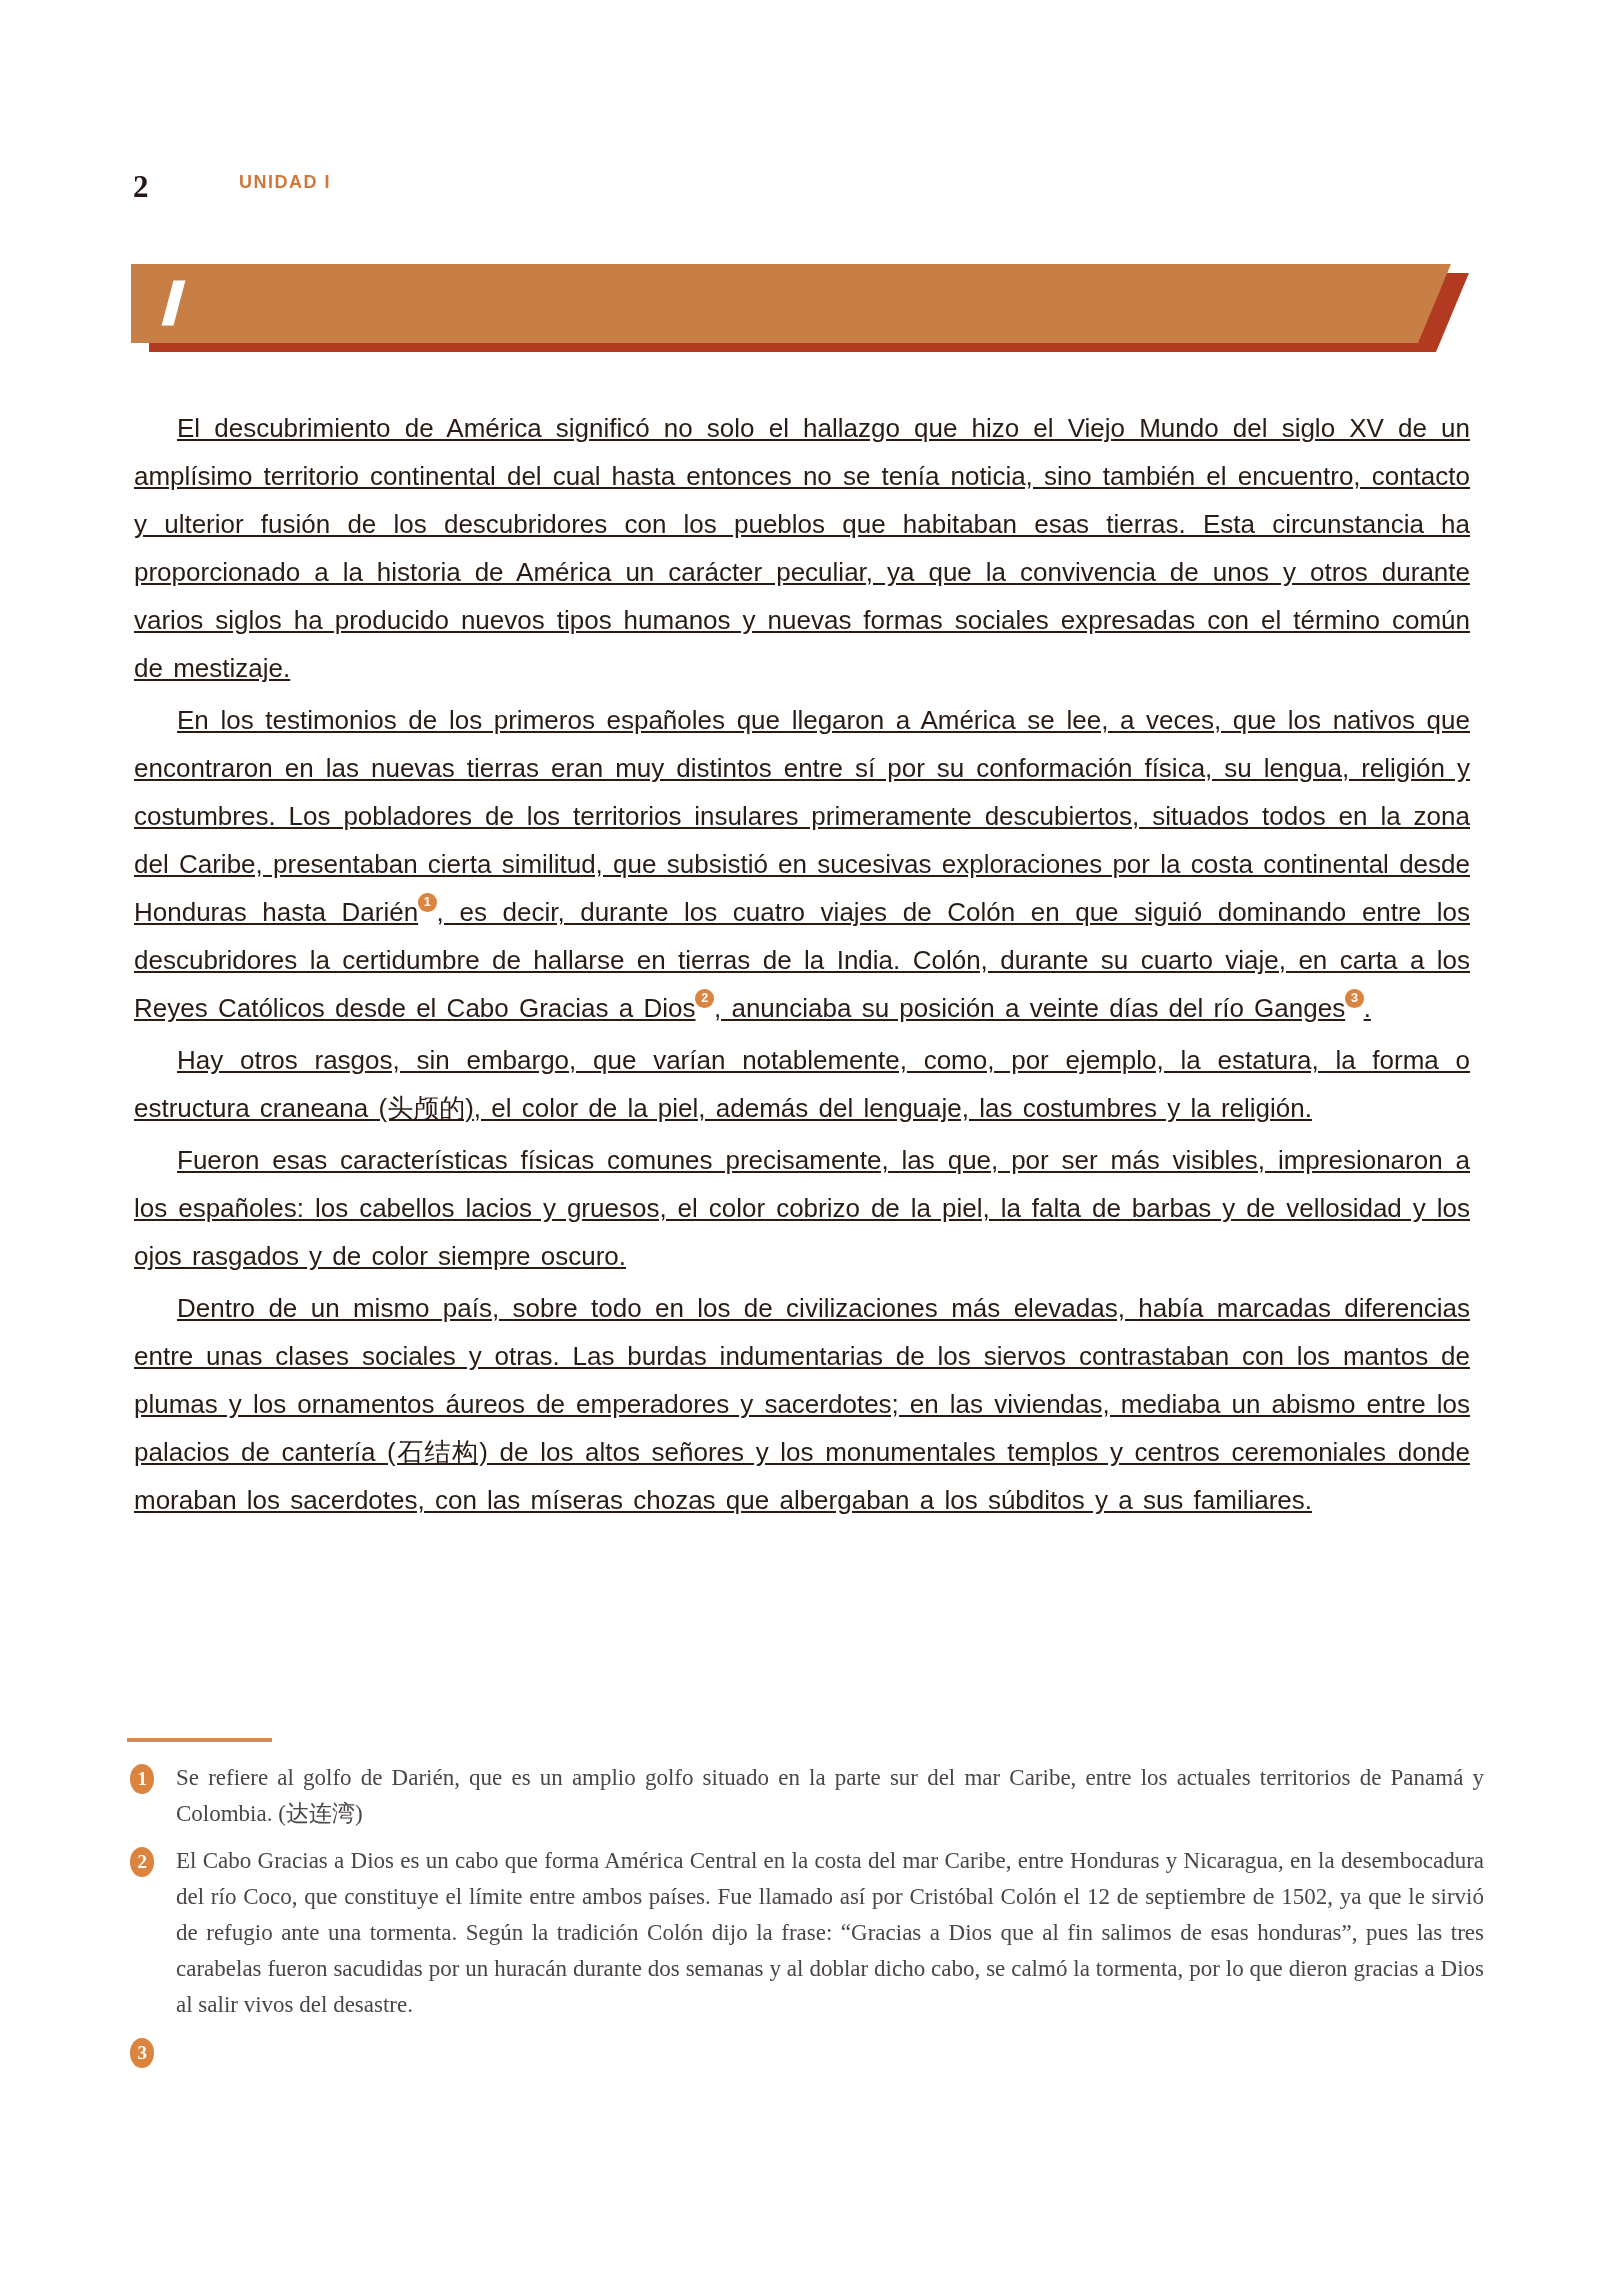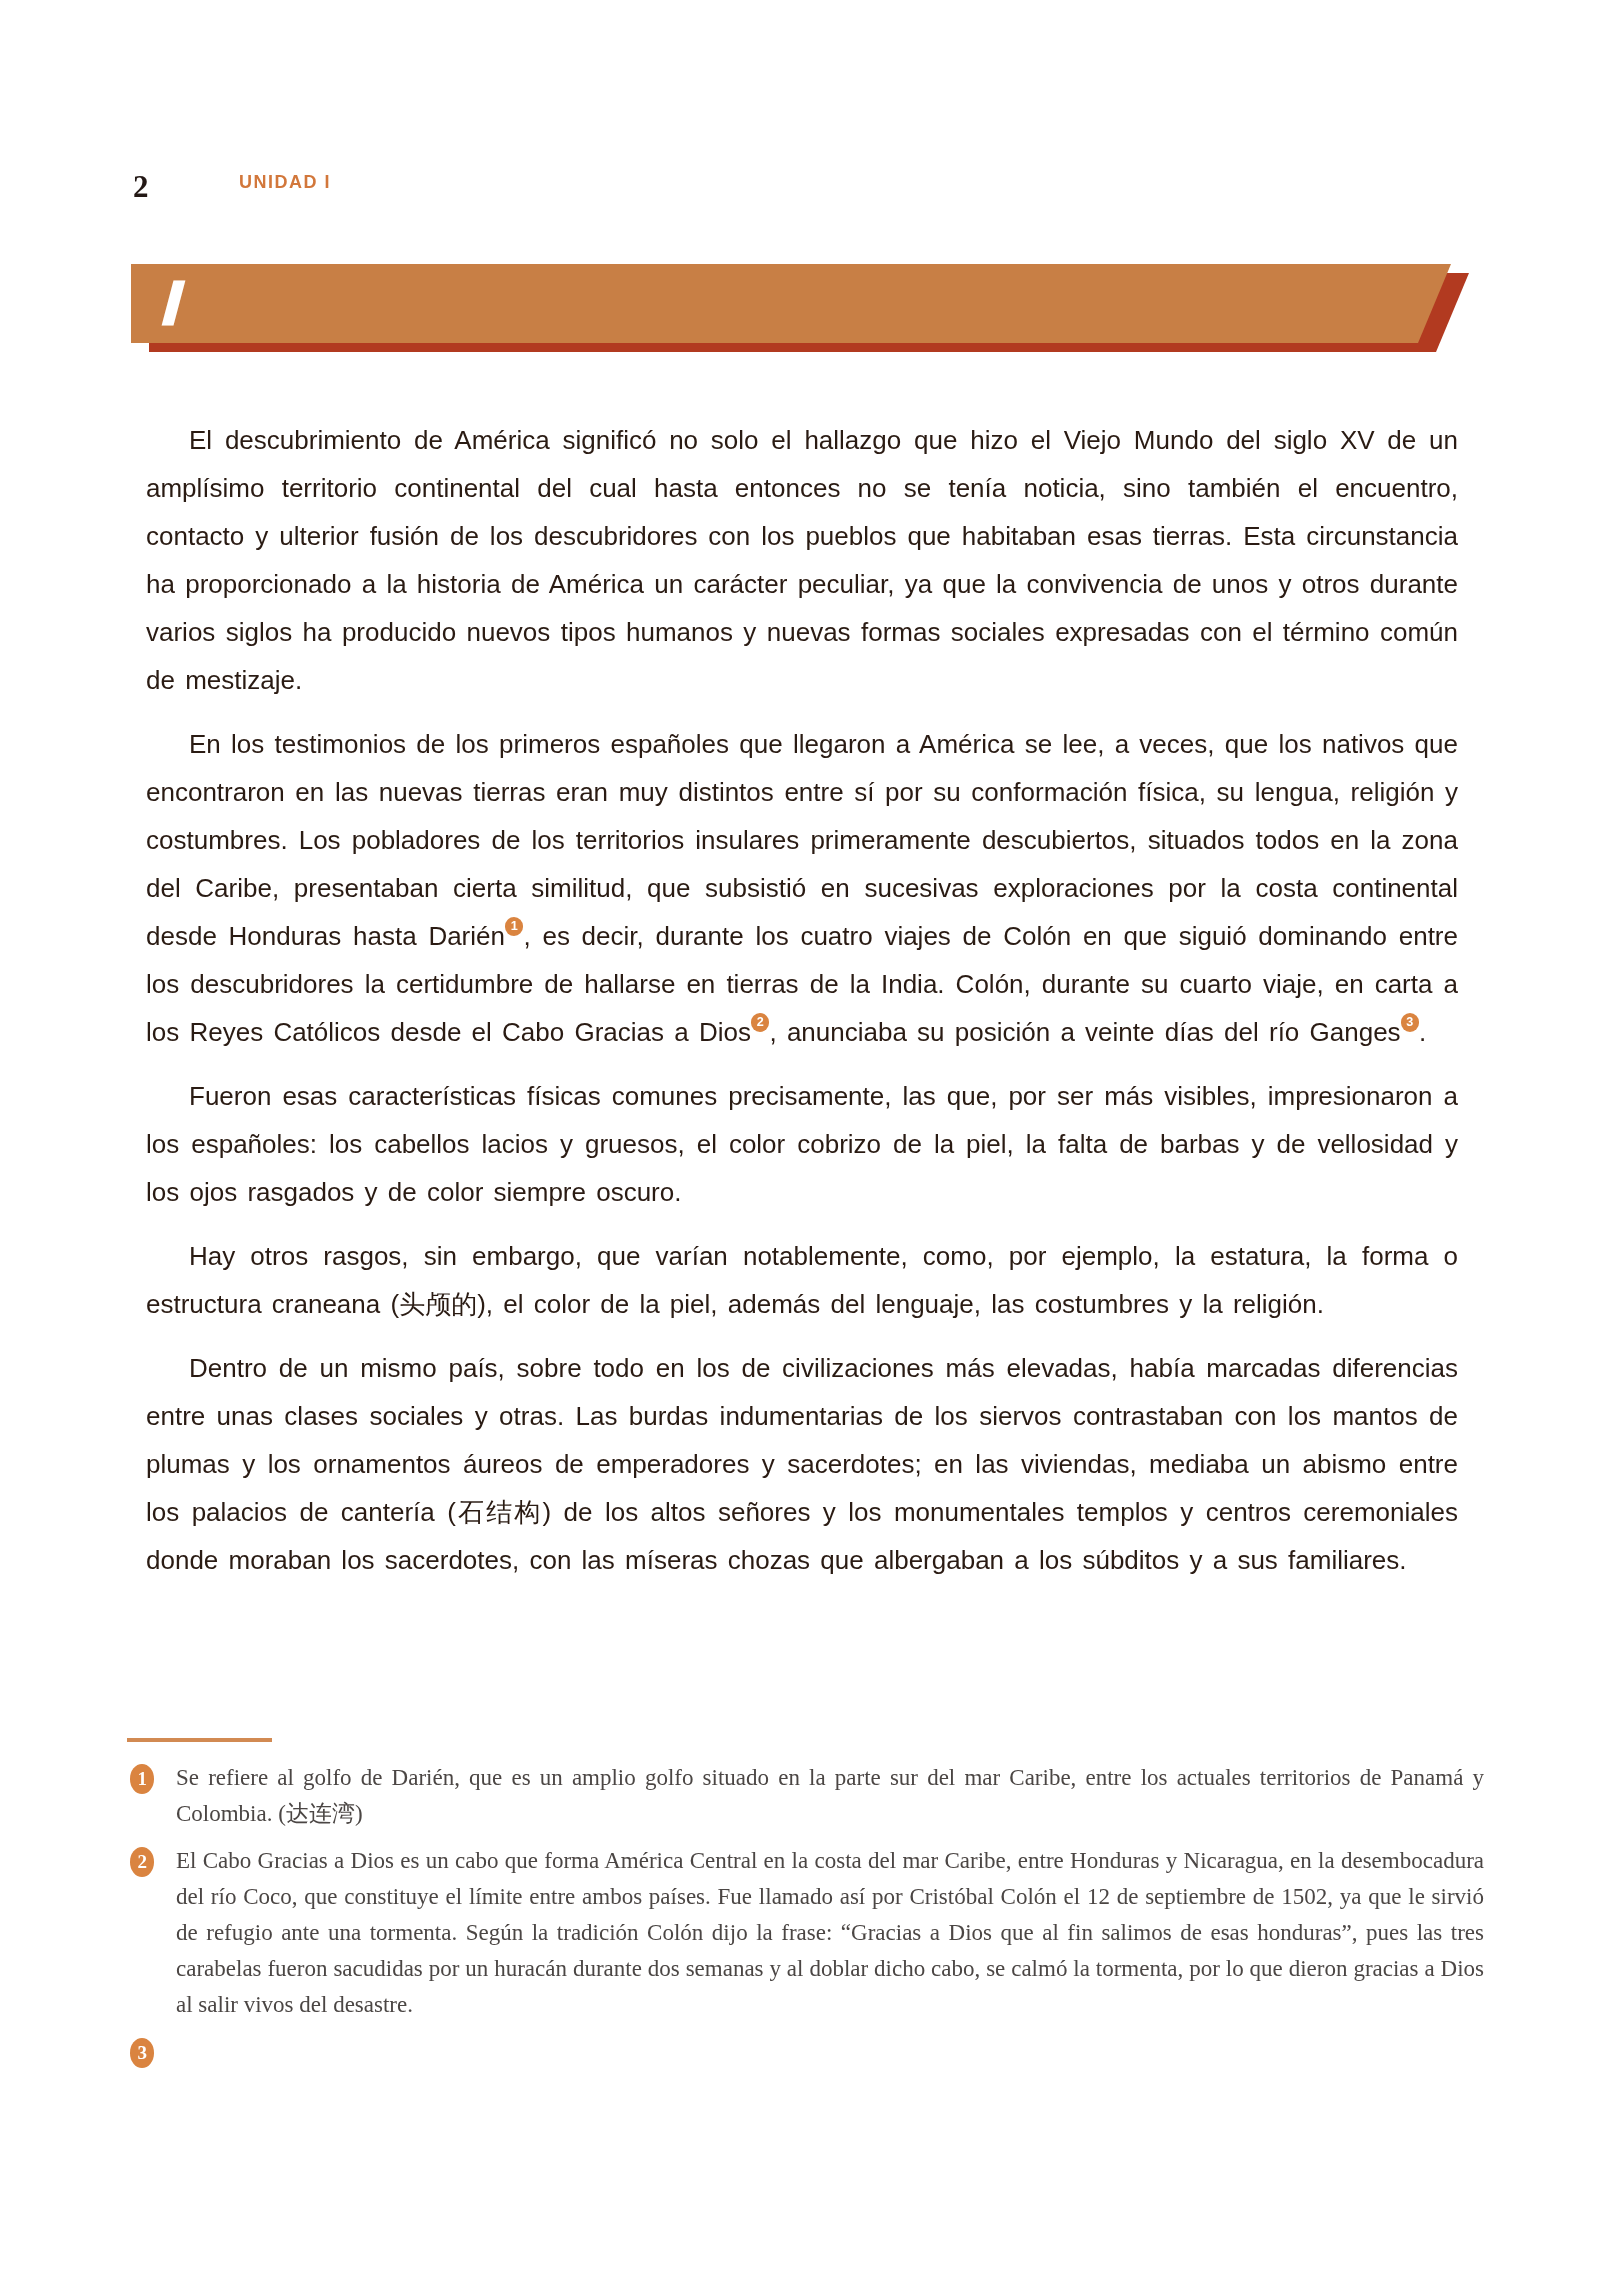--- a/index.html
+++ b/index.html
@@ -54,21 +54,21 @@
   }
 
   
   .body-text {
     position:absolute; top:400px; left:130px; width:1344px;
     font-size:26px; line-height:48px;
     text-align:justify;
     word-spacing:3px;
     color:var(--body-text,#2a1b13);
   }
-  .body-text p { text-indent:43px; margin:16px; }
+  .body-text p { text-indent:43px; margin:4px;text-decoration:underline; }
   .fnref {
     display:inline-block;
     width:18.5px; height:18.5px; border-radius:50%;
     background:var(--marker-orange,#da8440);
     color:#ffffff;
     font-size:12.6px; font-weight:bold; line-height:18.5px;
     text-align:center; text-indent:0;
     vertical-align:15px;
     word-spacing:normal; letter-spacing:0;
   }
@@ -107,22 +107,22 @@
   <div class="banner-wrap">
     <div class="banner-shadow"></div>
     <div class="banner-main">
       <span class="banner-numeral">I</span>
     </div>
   </div>
 
   <div class="body-text">
       <p>El descubrimiento de América significó no solo el hallazgo que hizo el Viejo Mundo del siglo XV de un amplísimo territorio continental del cual hasta entonces no se tenía noticia, sino también el encuentro, contacto y ulterior fusión de los descubridores con los pueblos que habitaban esas tierras. Esta circunstancia ha proporcionado a la historia de América un carácter peculiar, ya que la convivencia de unos y otros durante varios siglos ha producido nuevos tipos humanos y nuevas formas sociales expresadas con el término común de mestizaje.</p>
       <p>En los testimonios de los primeros españoles que llegaron a América se lee, a veces, que los nativos que encontraron en las nuevas tierras eran muy distintos entre sí por su conformación física, su lengua, religión y costumbres. Los pobladores de los territorios insulares primeramente descubiertos, situados todos en la zona del Caribe, presentaban cierta similitud, que subsistió en sucesivas exploraciones por la costa continental desde Honduras hasta Darién<span class="fnref">1</span>, es decir, durante los cuatro viajes de Colón en que siguió dominando entre los descubridores la certidumbre de hallarse en tierras de la India. Colón, durante su cuarto viaje, en carta a los Reyes Católicos desde el Cabo Gracias a Dios<span class="fnref">2</span>, anunciaba su posición a veinte días del río Ganges<span class="fnref">3</span>.</p>
+      <p>Hay otros rasgos, sin embargo, que varían notablemente, como, por ejemplo, la estatura, la forma o estructura craneana (头颅的), el color de la piel, además del lenguaje, las costumbres y la religión.</p>
       <p>Fueron esas características físicas comunes precisamente, las que, por ser más visibles, impresionaron a los españoles: los cabellos lacios y gruesos, el color cobrizo de la piel, la falta de barbas y de vellosidad y los ojos rasgados y de color siempre oscuro.</p>
-      <p>Hay otros rasgos, sin embargo, que varían notablemente, como, por ejemplo, la estatura, la forma o estructura craneana (头颅的), el color de la piel, además del lenguaje, las costumbres y la religión.</p>
       <p>Dentro de un mismo país, sobre todo en los de civilizaciones más elevadas, había marcadas diferencias entre unas clases sociales y otras. Las burdas indumentarias de los siervos contrastaban con los mantos de plumas y los ornamentos áureos de emperadores y sacerdotes; en las viviendas, mediaba un abismo entre los palacios de cantería (石结构) de los altos señores y los monumentales templos y centros ceremoniales donde moraban los sacerdotes, con las míseras chozas que albergaban a los súbditos y a sus familiares.</p>
     </div>
 
   <div class="fn-divider"></div>
 
   <div class="footnote-list">
       <div class="footnote"><span class="fn-marker">1</span><span>Se refiere al golfo de Darién, que es un amplio golfo situado en la parte sur del mar Caribe, entre los actuales territorios de Panamá y Colombia. (达连湾)</span></div>
       <div class="footnote"><span class="fn-marker">2</span><span>El Cabo Gracias a Dios es un cabo que forma América Central en la costa del mar Caribe, entre Honduras y Nicaragua, en la desembocadura del río Coco, que constituye el límite entre ambos países. Fue llamado así por Cristóbal Colón el 12 de septiembre de 1502, ya que le sirvió de refugio ante una tormenta. Según la tradición Colón dijo la frase: “Gracias a Dios que al fin salimos de esas honduras”, pues las tres carabelas fueron sacudidas por un huracán durante dos semanas y al doblar dicho cabo, se calmó la tormenta, por lo que dieron gracias a Dios al salir vivos del desastre.</span></div>
       <div class="footnote"><span class="fn-marker">3</span></div>
     </div>

